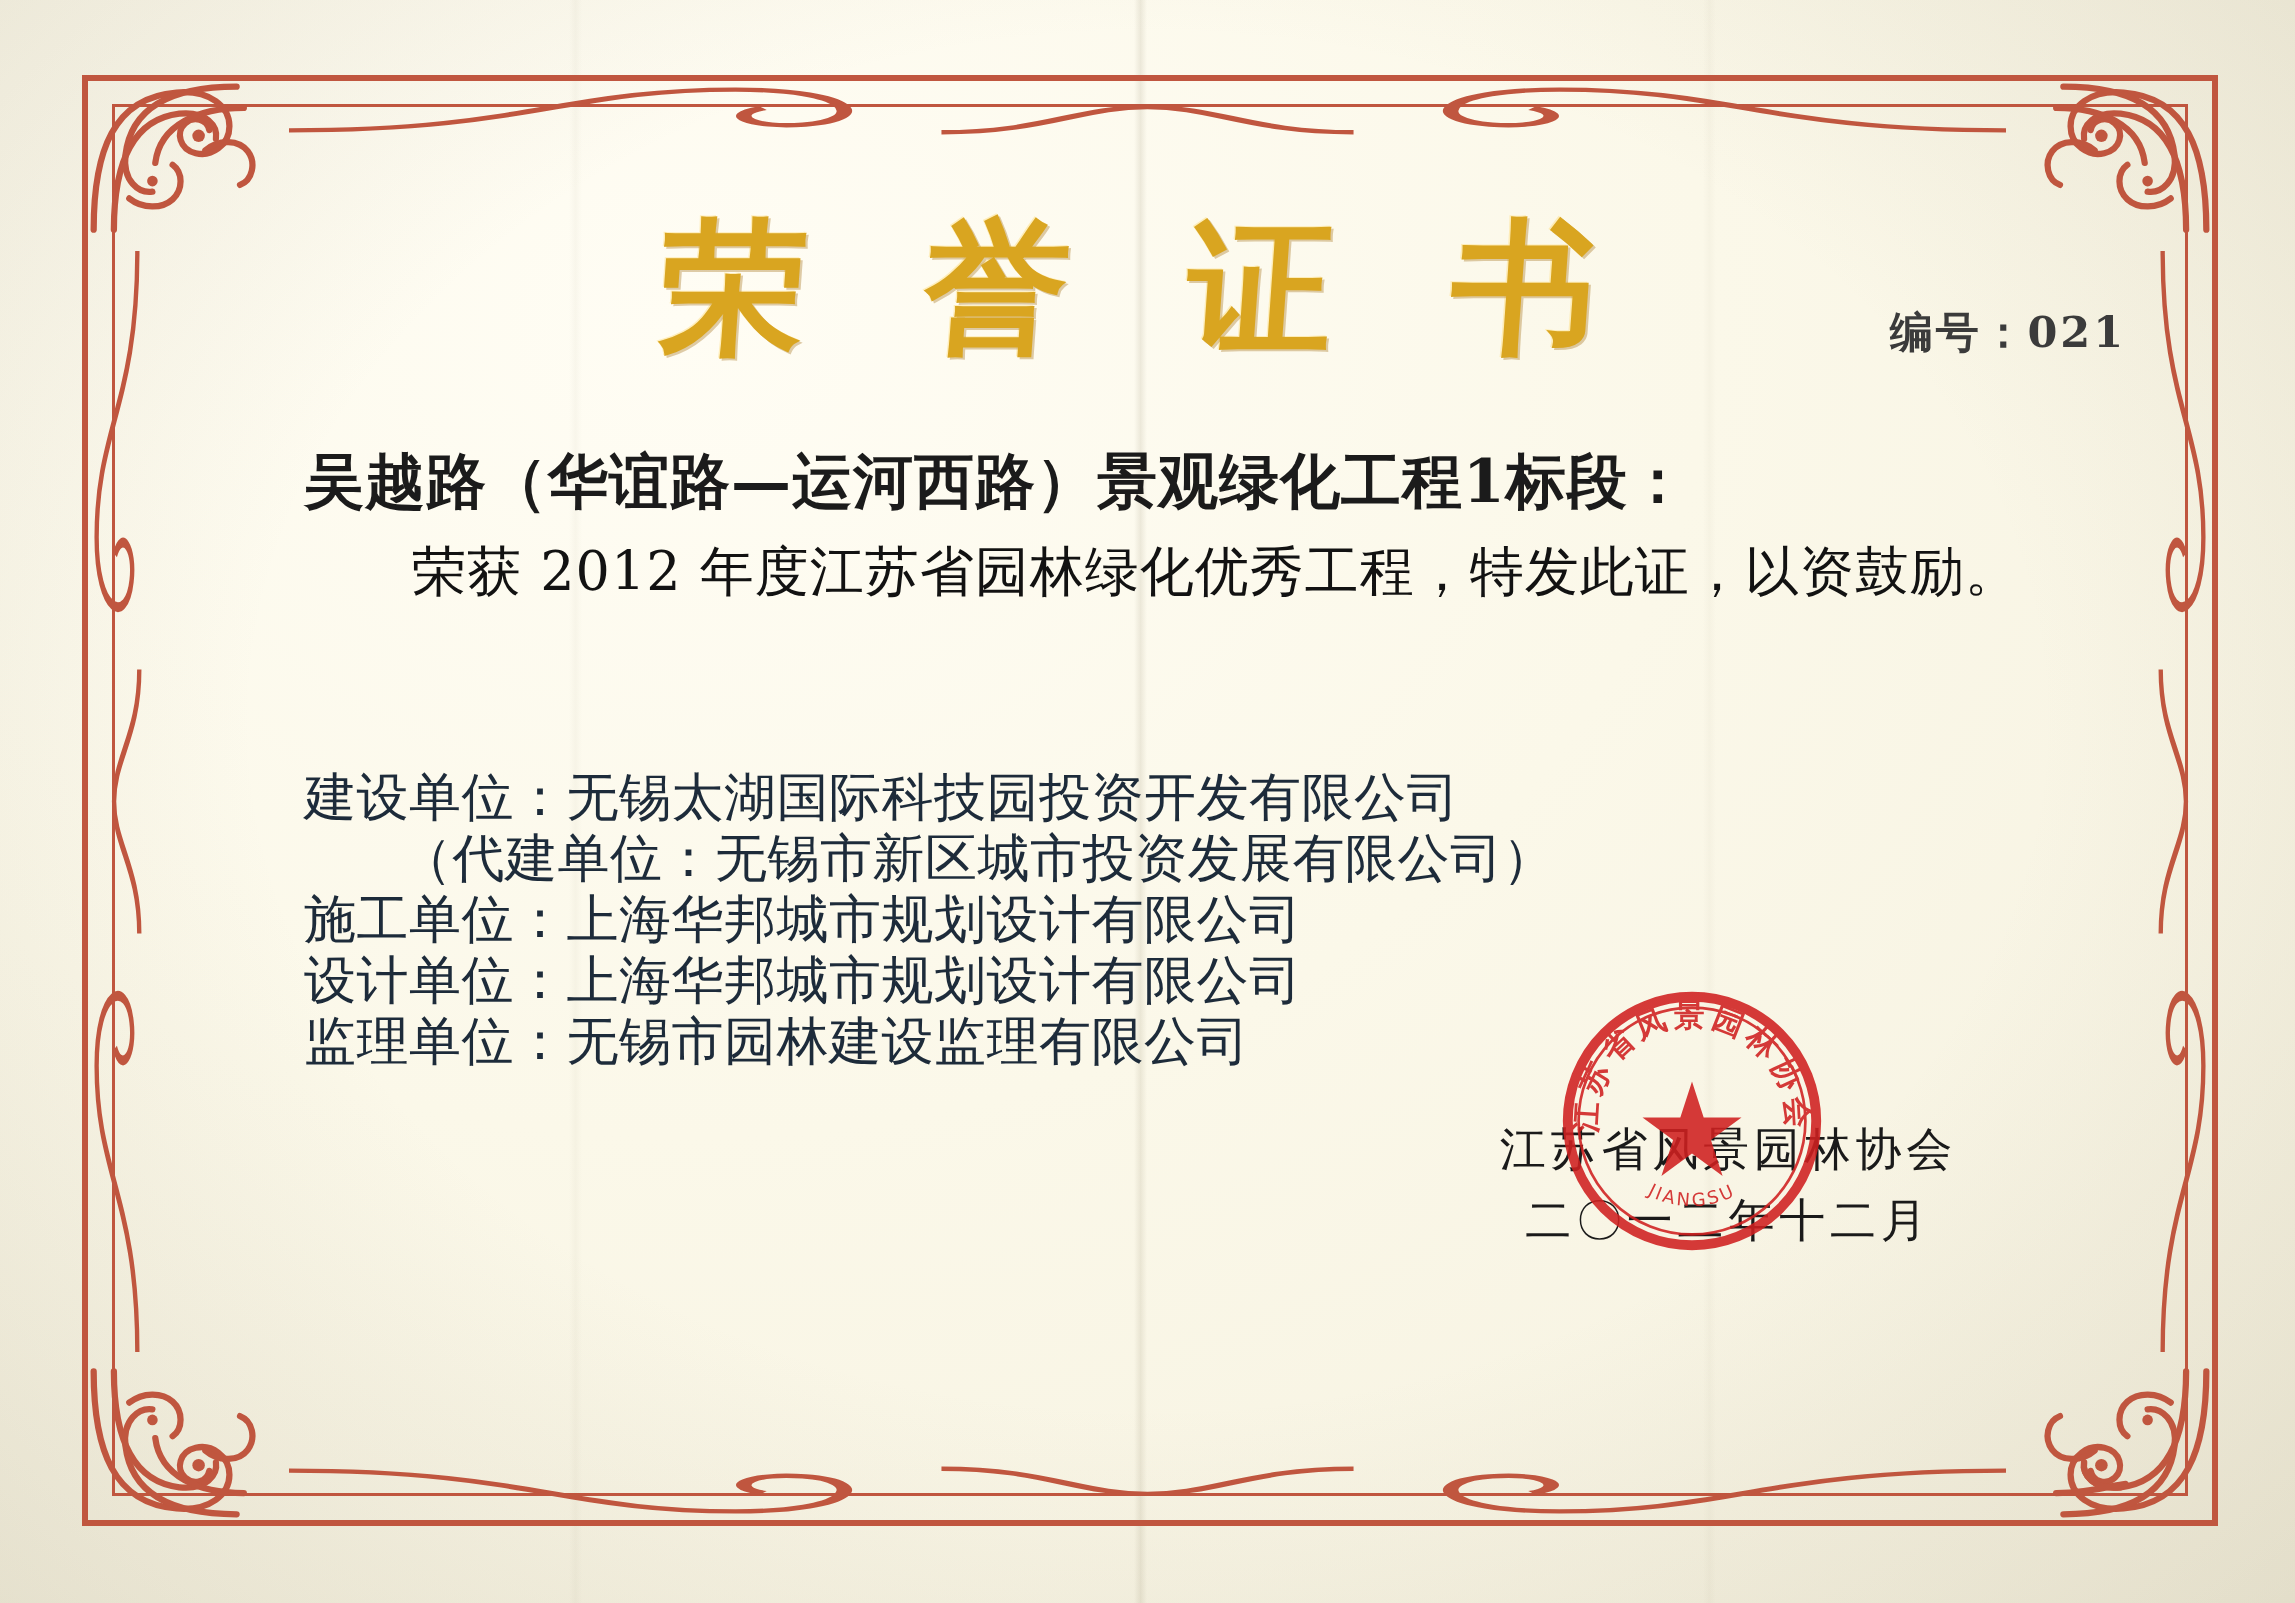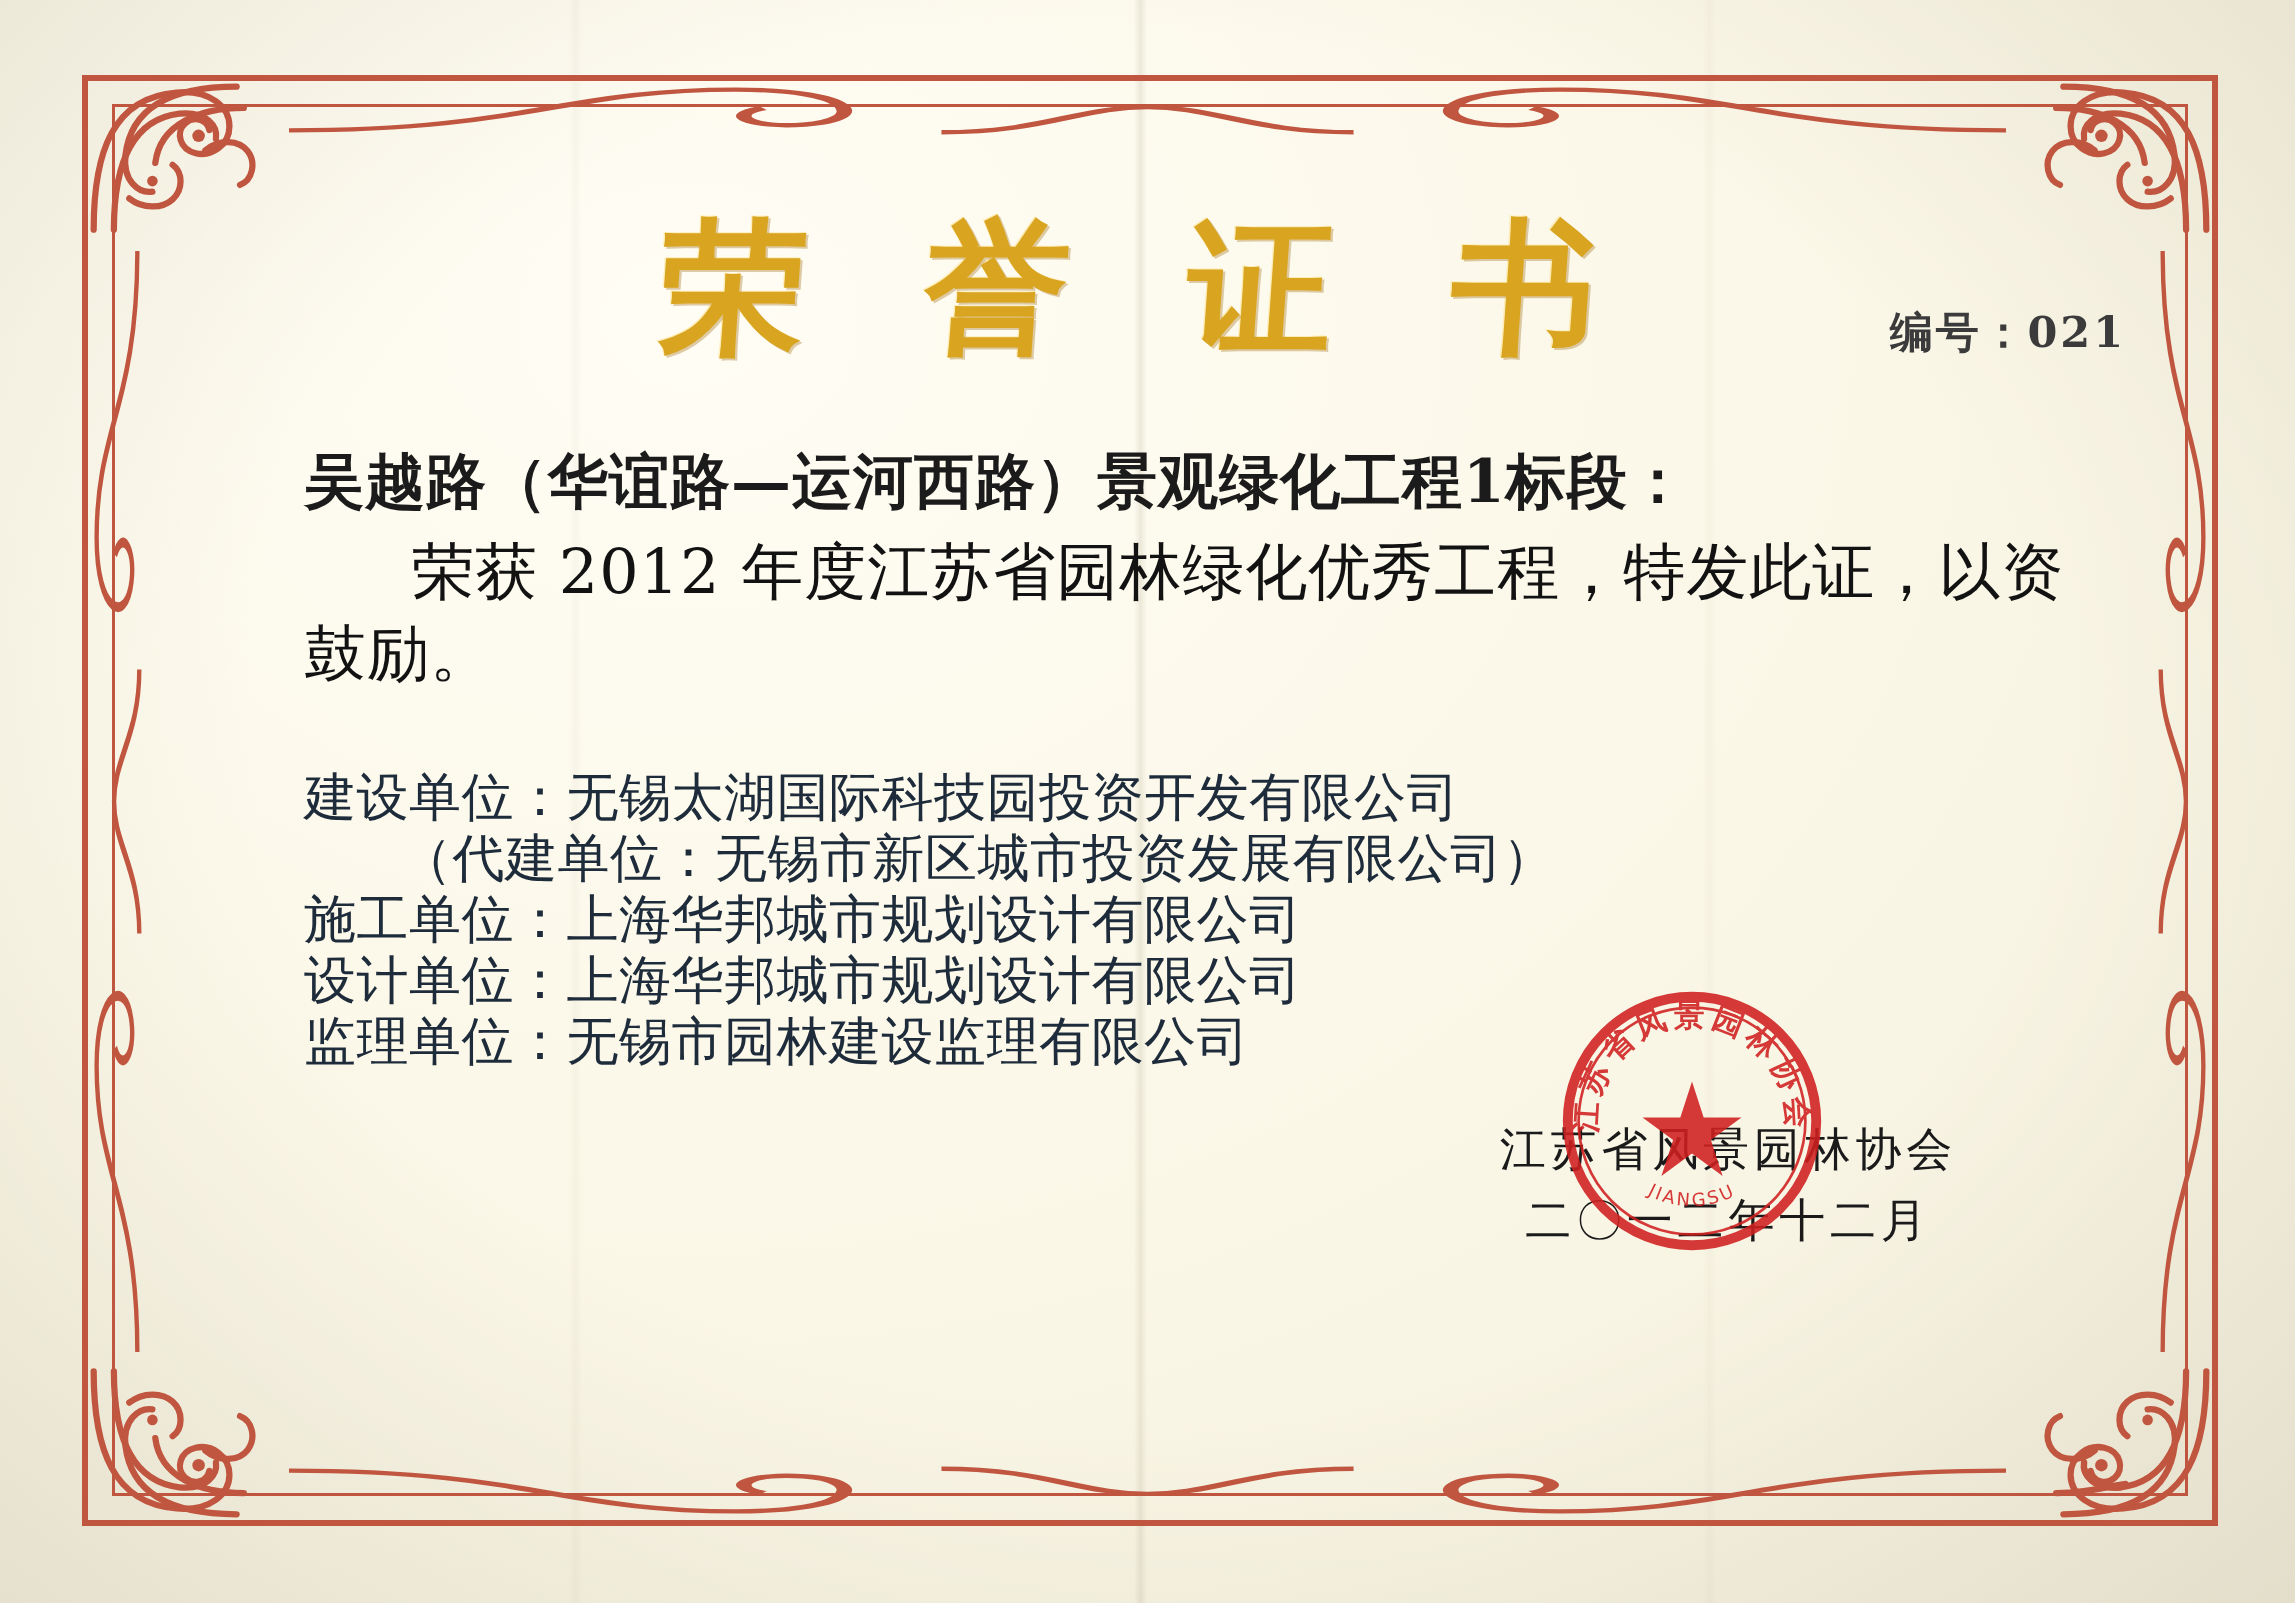--- a/index.html
+++ b/index.html
@@ -139,21 +139,21 @@
     white-space: nowrap;
     margin-top: 12px;
   }
 
   .body-text {
     position: absolute;
     left: 159px;
     right: 43px;
     top: 386px;
     font-family: "DejaVu Serif", serif;
-    font-size: 62px;
+    font-size: 54px;
     line-height: 82px;
     color: #121212;
     text-indent: 108px;
     letter-spacing: 1px;
   }
 
   .units {
     position: absolute;
     left: 159px;
     top: 622px;

